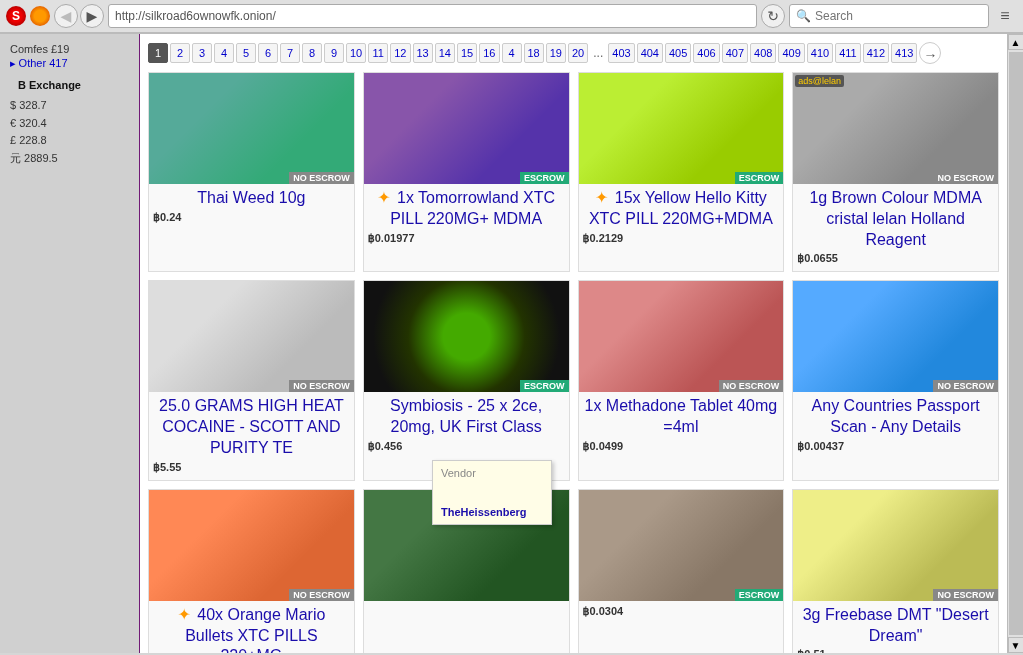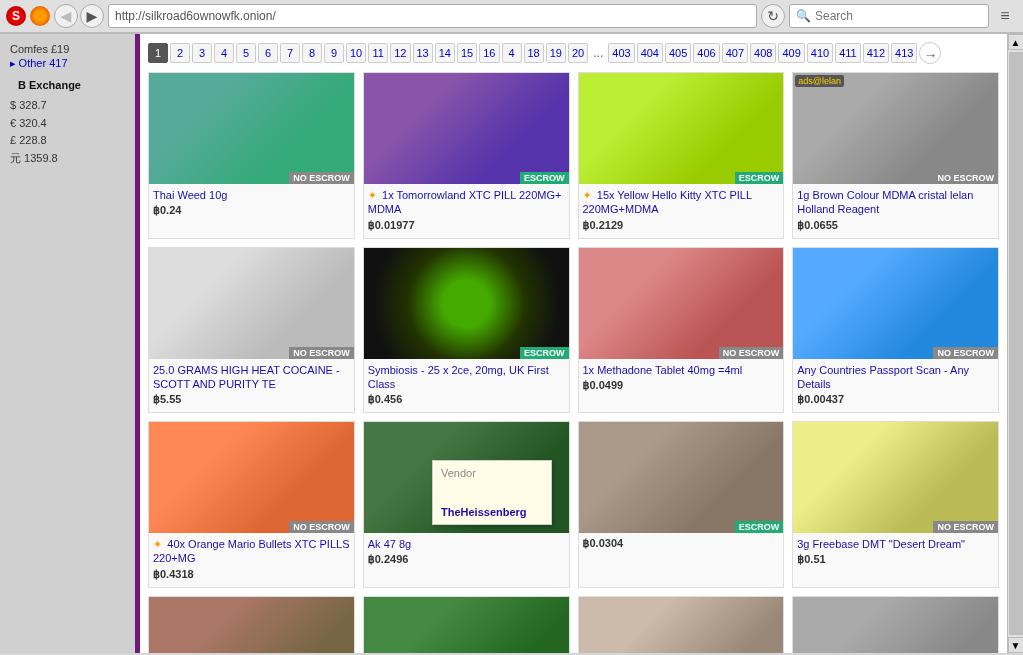--- a/index.html
+++ b/index.html
@@ -80,21 +80,21 @@
       display: flex;
       height: calc(655px - 36px);
       background: #c8c8c8;
     }
 
     
     .sidebar {
       width: 140px;
       background: #d0d0d0;
       padding: 8px 10px;
-      border-right: 5px solid #701a75;
+      border-right: 1px solid #701a75;
       overflow-y: auto;
       font-size: 11px;
     }
     .sidebar-item {
       color: #333;
       padding: 1px 0;
     }
     .sidebar-item.link { color: #0000cc; cursor: pointer; text-decoration: none; }
     .sidebar-section-title {
       font-weight: bold;
@@ -198,24 +198,25 @@
       font-weight: bold;
       color: #fff;
     }
     .escrow-badge.escrow { background: #2a7; }
     .escrow-badge.no-escrow { background: #888; }
 
     .product-info {
       padding: 4px 4px 6px 4px;
     }
     .product-title {
-      font-size: 11px;
+      font-size: 16px;
       color: #1a0dab;
       line-height: 1.3;
       margin-bottom: 2px;
+      text-align: center;
     }
     .product-title .verified-icon {
       color: #f90;
       margin-right: 2px;
     }
     .product-price {
       font-size: 11px;
       color: #333;
       font-weight: bold;
     }
@@ -303,21 +304,21 @@
     <div class="sidebar-item link">
       <span>▸ </span>
       <span>Other 417</span>
     </div>
 
     <div class="sidebar-section-title">B Exchange</div>
     <div class="exchange-rates">
       <div>$ 328.7</div>
       <div>€ 320.4</div>
       <div>£ 228.8</div>
-      <div>元 1359.8</div>
+      <div>元 2889.5</div>
     </div>
   </div>
 
   <div class="content-area">
 
     <div class="pagination">
       <a class="page-btn active">1</a>
       <a class="page-btn">2</a>
       <a class="page-btn">3</a>
       <a class="page-btn">4</a>
@@ -450,24 +451,20 @@
             <span class="verified-icon">✦</span>
             <span>40x Orange Mario Bullets XTC PILLS 220+MG</span>
           </div>
           <div class="product-price">฿0.4318</div>
         </div>
       </div>
 
       <div class="product-card" style="position:relative;">
         <div class="product-img-wrap img-weed-close">
         </div>
-        <div class="product-info">
-          <div class="product-title">Ak 47 8g</div>
-          <div class="product-price">฿0.2496</div>
-        </div>
 
         <div class="vendor-tooltip" style="position:fixed;top:460px;left:432px;">
           <div class="vendor-label">Vendor</div>
           <div class="vendor-name">TheHeissenberg</div>
         </div>
       </div>
 
       <div class="product-card">
         <div class="product-img-wrap img-people">
           <span class="escrow-badge escrow">ESCROW</span>

